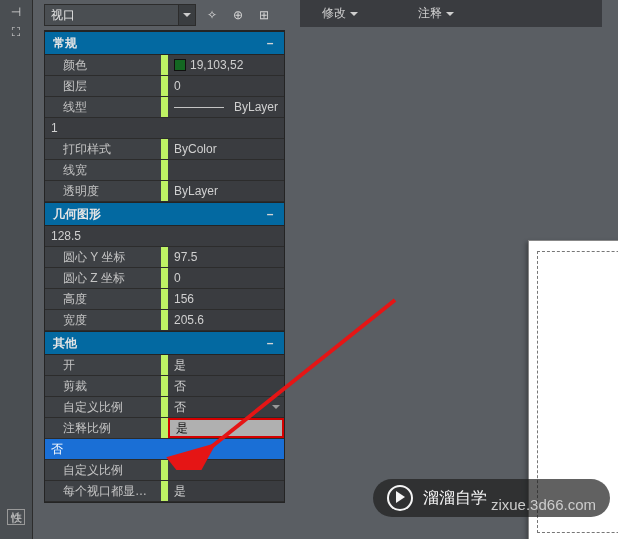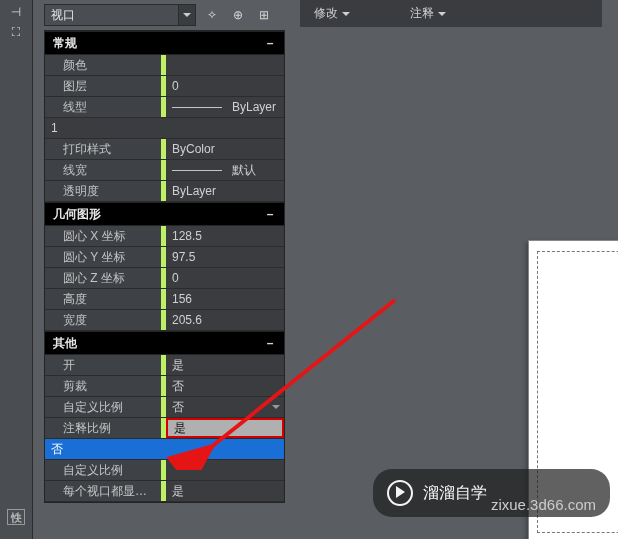--- a/index.html
+++ b/index.html
@@ -14,46 +14,46 @@
 
   
   .topbar{position:absolute;left:44px;top:4px;display:flex;align-items:center;gap:6px;}
   .dd{display:flex;align-items:center;width:150px;height:20px;background:#4a4e52;border:1px solid #2c2c2c;}
   .dd .txt{flex:1;padding:16px 6px;color:#e5e5e5;}
   .dd .caret{width:16px;height:20px;background:#3a3d40;border-left:1px solid #2c2c2c;position:relative;}
   .dd .caret::after{content:"";position:absolute;left:4px;top:8px;border:4px solid transparent;border-top-color:#ccc;}
   .topicon{width:20px;height:20px;display:flex;align-items:center;justify-content:center;color:#d4d4d4;font-size:12px;}
 
   
-  .ruler{position:absolute;left:300px;right:16px;top:0;height:27px;background:#3a3c40;border-bottom:1px solid #242424;display:flex;align-items:center;gap:60px;padding-left:14px;}
+  .ruler{position:absolute;left:300px;right:16px;top:0;height:27px;background:#3a3c40;border-bottom:1px solid #242424;display:flex;align-items:center;gap:60px;padding-left:22px;}
   .ruler .lbl{display:flex;align-items:center;gap:4px;color:#cfcfcf;}
   .ruler .tri{display:inline-block;border:4px solid transparent;border-top-color:#cfcfcf;margin-top:4px;}
 
   
   .panel{position:absolute;left:44px;top:30px;width:239px;background:#3a3c40;border:1px solid #242424;}
-  .section-head{background:#000000;color:#e5e5e5;font-weight:bold;height:22px;line-height:22px;padding:0 8px;border-top:1px solid #242424;border-bottom:1px solid #242424;position:relative;}
+  .section-head{background:#0369a1;color:#e5e5e5;font-weight:bold;height:22px;line-height:22px;padding:0 8px;border-top:1px solid #242424;border-bottom:1px solid #242424;position:relative;}
   .section-head .collapse{position:absolute;right:4px;top:0;width:20px;text-align:center;color:#d4d4d4;}
   .row{display:flex;height:20px;line-height:20px;border-bottom:1px solid #2c2c2c;}
-  .row .label{width:98px;padding-left:18px;color:#c4c4c4;background:#3e4145;border-right:5px solid #bef264;}
+  .row .label{width:98px;padding-left:18px;color:#c4c4c4;background:#3e4145;border-right:7px solid #bef264;}
   .row .value{flex:1;padding-left:6px;color:#d0d0d0;background:#3a3c40;display:flex;align-items:center;gap:4px;}
   .swatch{width:10px;height:10px;background:#136722;border:1px solid #101010;display:inline-block;}
   .line-sample{display:inline-block;width:50px;height:1px;background:#c4c4c4;margin-right:6px;}
   .row.active .value{background:#b0b0b0;color:#111;border:2px solid #d40000;box-sizing:border-box;line-height:16px;}
   .row.sel .value{background:#1a6fd6;color:#fff;}
   .row .value.hasdd{position:relative;padding-right:18px;}
   .row .value.hasdd::after{content:"";position:absolute;right:4px;top:8px;border:4px solid transparent;border-top-color:#999;}
   .canvas-dark{position:absolute;left:300px;right:0;top:27px;bottom:0;background:#5a5e63;}
   .paper{position:absolute;left:528px;top:240px;width:200px;height:300px;background:#ffffff;border:1px solid #888;box-shadow:-2px 2px 4px rgba(0,0,0,.3);}
   .viewport{position:absolute;left:8px;top:10px;width:180px;height:280px;border:1px dashed #777;}
 
   
   .arrow-svg{position:absolute;left:135px;top:290px;pointer-events:none;}
 
   
-  .badge{position:absolute;right:8px;bottom:22px;display:flex;align-items:center;height:48px;padding:0 14px;background:rgba(30,30,30,.70);border-radius:19px;color:#f5f5f5;font-size:16px;gap:10px;}
+  .badge{position:absolute;right:8px;bottom:22px;display:flex;align-items:center;height:38px;padding:0 14px;background:rgba(30,30,30,.70);border-radius:19px;color:#f5f5f5;font-size:16px;gap:10px;}
   .badge .play{width:22px;height:22px;border:2px solid #f5f5f5;border-radius:50%;position:relative;}
   .badge .play::after{content:"";position:absolute;left:7px;top:4px;border:6px solid transparent;border-left:9px solid #f5f5f5;}
   .badge .sub{font-size:15px;color:#ccc;margin-left:-6px;align-self:flex-end;margin-bottom:4px;}
 </style>
 </head>
 <body>
 
 <div class="workspace">
 
   <div class="vstrip">
@@ -92,20 +92,24 @@
   </div>
 
   <div class="panel">
 
     <div class="section-head">
       <span>常规</span>
       <span class="collapse">–</span>
     </div>
     <div class="row">
       <div class="label">颜色</div>
+      <div class="value">
+          <span class="swatch"></span>
+          <span>19,103,52</span>
+        </div>
     </div>
     <div class="row">
       <div class="label">图层</div>
       <div class="value">0</div>
     </div>
     <div class="row">
       <div class="label">线型</div>
       <div class="value">
           <span class="line-sample"></span>
           <span>ByLayer</span>
@@ -113,36 +117,31 @@
     </div>
     <div class="row">
       <div class="value">1</div>
     </div>
     <div class="row">
       <div class="label">打印样式</div>
       <div class="value">ByColor</div>
     </div>
     <div class="row">
       <div class="label">线宽</div>
-      <div class="value">
-          <span class="line-sample"></span>
-          <span>默认</span>
-        </div>
     </div>
     <div class="row">
       <div class="label">透明度</div>
       <div class="value">ByLayer</div>
     </div>
 
     <div class="section-head">
       <span>几何图形</span>
       <span class="collapse">–</span>
     </div>
     <div class="row">
-      <div class="label">圆心 X 坐标</div>
       <div class="value">128.5</div>
     </div>
     <div class="row">
       <div class="label">圆心 Y 坐标</div>
       <div class="value">97.5</div>
     </div>
     <div class="row">
       <div class="label">圆心 Z 坐标</div>
       <div class="value">0</div>
     </div>

